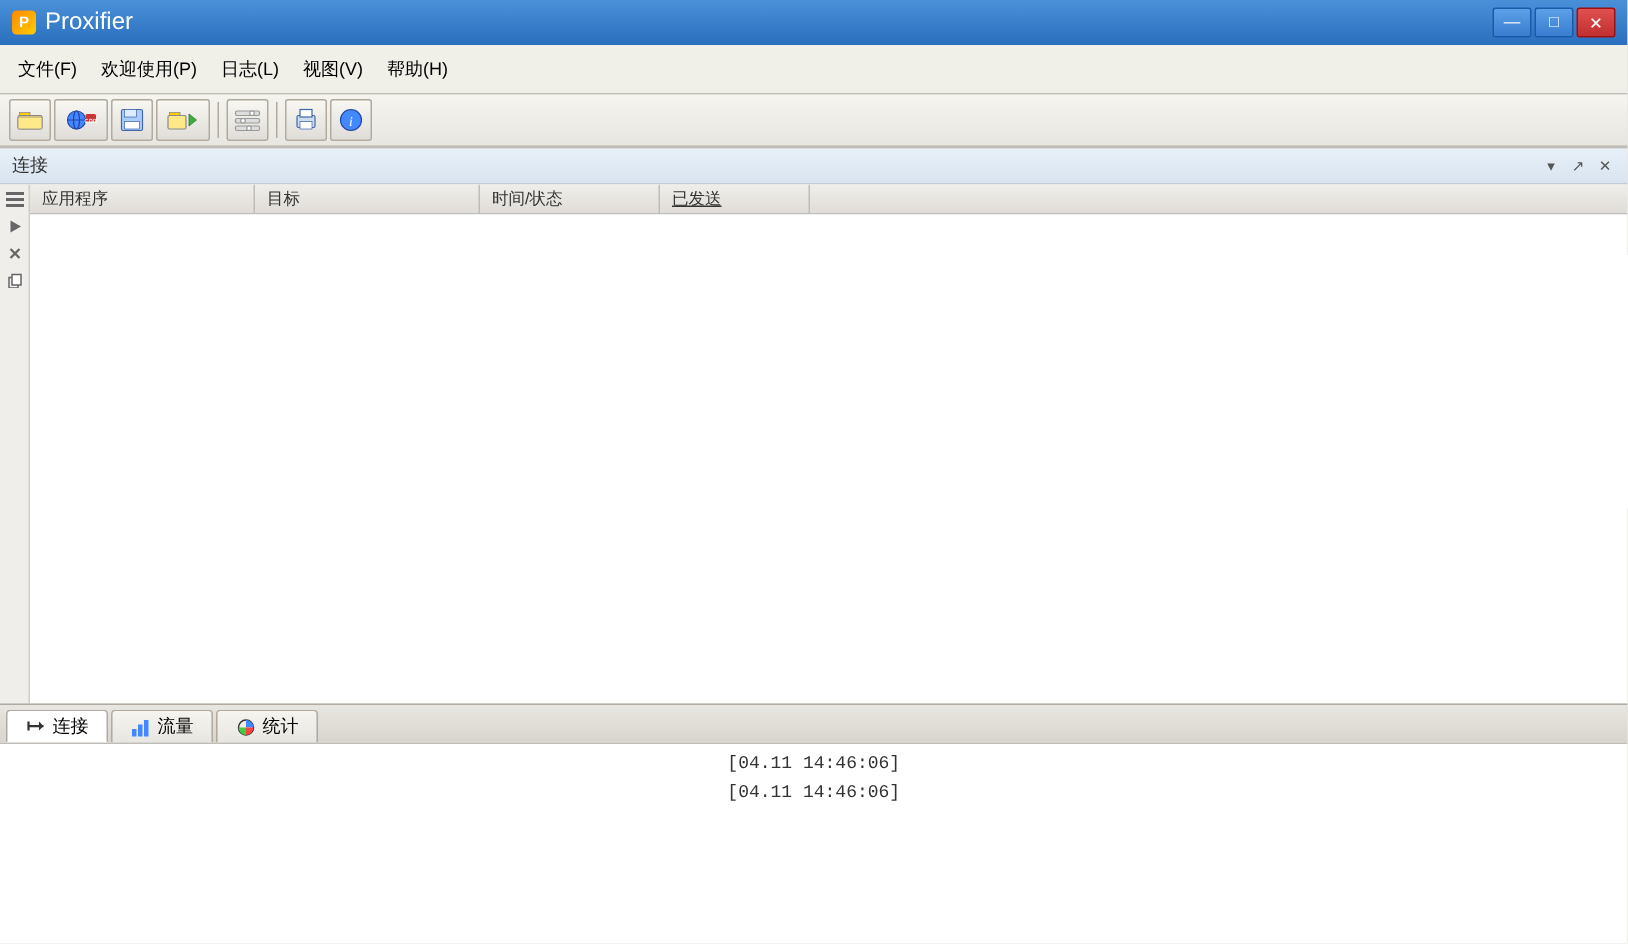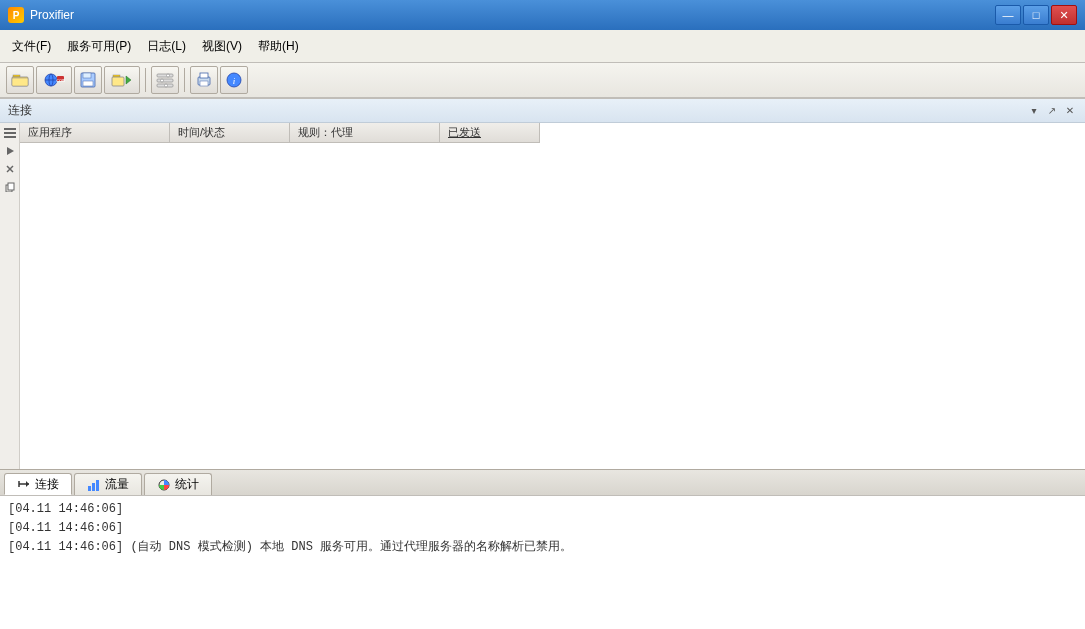--- a/index.html
+++ b/index.html
@@ -26,21 +26,21 @@
     #title-left {
       display: flex;
       align-items: center;
       gap: 6px;
     }
     #title-icon {
       width: 16px;
       height: 16px;
     }
     #title-text {
-      font-size: 12px;
+      font-size: 16px;
       color: white;
     }
     #title-controls {
       display: flex;
       gap: 2px;
     }
     .title-btn {
       width: 26px;
       height: 20px;
       background: linear-gradient(to bottom, #5ca0e8, #3a7dd0);
@@ -182,21 +182,21 @@
       justify-content: center;
       cursor: pointer;
       font-size: 10px;
       color: #555;
     }
 
     
     #table-area {
       flex: 1;
       display: flex;
-      flex-direction: row;
+      flex-direction: column;
     }
     #table-header {
       display: flex;
       height: 20px;
       background: linear-gradient(to bottom, #f0eeea, #e0ddd8);
       border-bottom: 1px solid #c0bdb8;
     }
     .col-header {
       padding: 2px 8px;
       border-right: 1px solid #c0bdb8;
@@ -250,20 +250,21 @@
       padding: 4px 8px;
       font-size: 12px;
       font-family: 'Courier New', monospace;
       color: #333;
       overflow-y: auto;
       border-top: 1px solid #c0bdb8;
       line-height: 1.6;
     }
     .log-line {
       white-space: nowrap;
+      text-align: center;
     }
 
     
     ::-webkit-scrollbar { width: 14px; height: 14px; }
     ::-webkit-scrollbar-track { background: #f0eeea; }
     ::-webkit-scrollbar-thumb { background: #c0bdb8; border: 1px solid #a8a5a0; }
 
     #bottom-content {
       display: flex;
       flex-direction: column;
@@ -280,21 +281,21 @@
   </div>
   <div id="title-controls">
     <div class="title-btn">—</div>
     <div class="title-btn">□</div>
     <div class="title-btn close-btn">✕</div>
   </div>
 </div>
 
 <div id="menu-bar">
   <div class="menu-item">文件(F)</div>
-  <div class="menu-item">服务可用(P)</div>
+  <div class="menu-item">欢迎使用(P)</div>
   <div class="menu-item">日志(L)</div>
   <div class="menu-item">视图(V)</div>
   <div class="menu-item">帮助(H)</div>
 </div>
 
 <div id="toolbar">
   <div class="toolbar-btn" title="Open">
     <svg width="18" height="18" viewBox="0 0 18 18">
       <rect x="2" y="4" width="7" height="2" fill="#ffcc00" stroke="#888" stroke-width="0.5"></rect>
       <rect x="1" y="6" width="16" height="9" fill="#ffdd66" stroke="#888" stroke-width="0.8" rx="1"></rect>
@@ -387,22 +388,22 @@
         <svg width="10" height="10" viewBox="0 0 10 10">
           <rect x="1" y="3" width="6" height="7" fill="none" stroke="#666" stroke-width="1"></rect>
           <rect x="3" y="1" width="6" height="7" fill="white" stroke="#666" stroke-width="1"></rect>
         </svg>
       </div>
     </div>
 
     <div id="table-area">
       <div id="table-header">
         <div class="col-header" style="width:150px;">应用程序</div>
+        <div class="col-header" style="width:150px;">目标</div>
         <div class="col-header" style="width:120px;">时间/状态</div>
-        <div class="col-header" style="width:150px;">规则：代理</div>
         <div class="col-header" style="width:100px;text-decoration:underline;">已发送</div>
       </div>
       <div id="table-body">
       </div>
     </div>
   </div>
 </div>
 
 <div id="bottom-content">
 
@@ -430,15 +431,14 @@
         <path d="M7,7 L12,7 A5,5 0 0,1 7,12 Z" fill="#ff4444"></path>
         <path d="M7,7 L7,12 A5,5 0 0,1 2,7 Z" fill="#44cc44"></path>
       </svg>
       <span>统计</span>
     </div>
   </div>
 
   <div id="log-area">
     <div class="log-line">[04.11 14:46:06]</div>
     <div class="log-line">[04.11 14:46:06]</div>
-    <div class="log-line">[04.11 14:46:06] (自动 DNS 模式检测) 本地 DNS 服务可用。通过代理服务器的名称解析已禁用。</div>
   </div>
 </div>
 
 </body></html>

